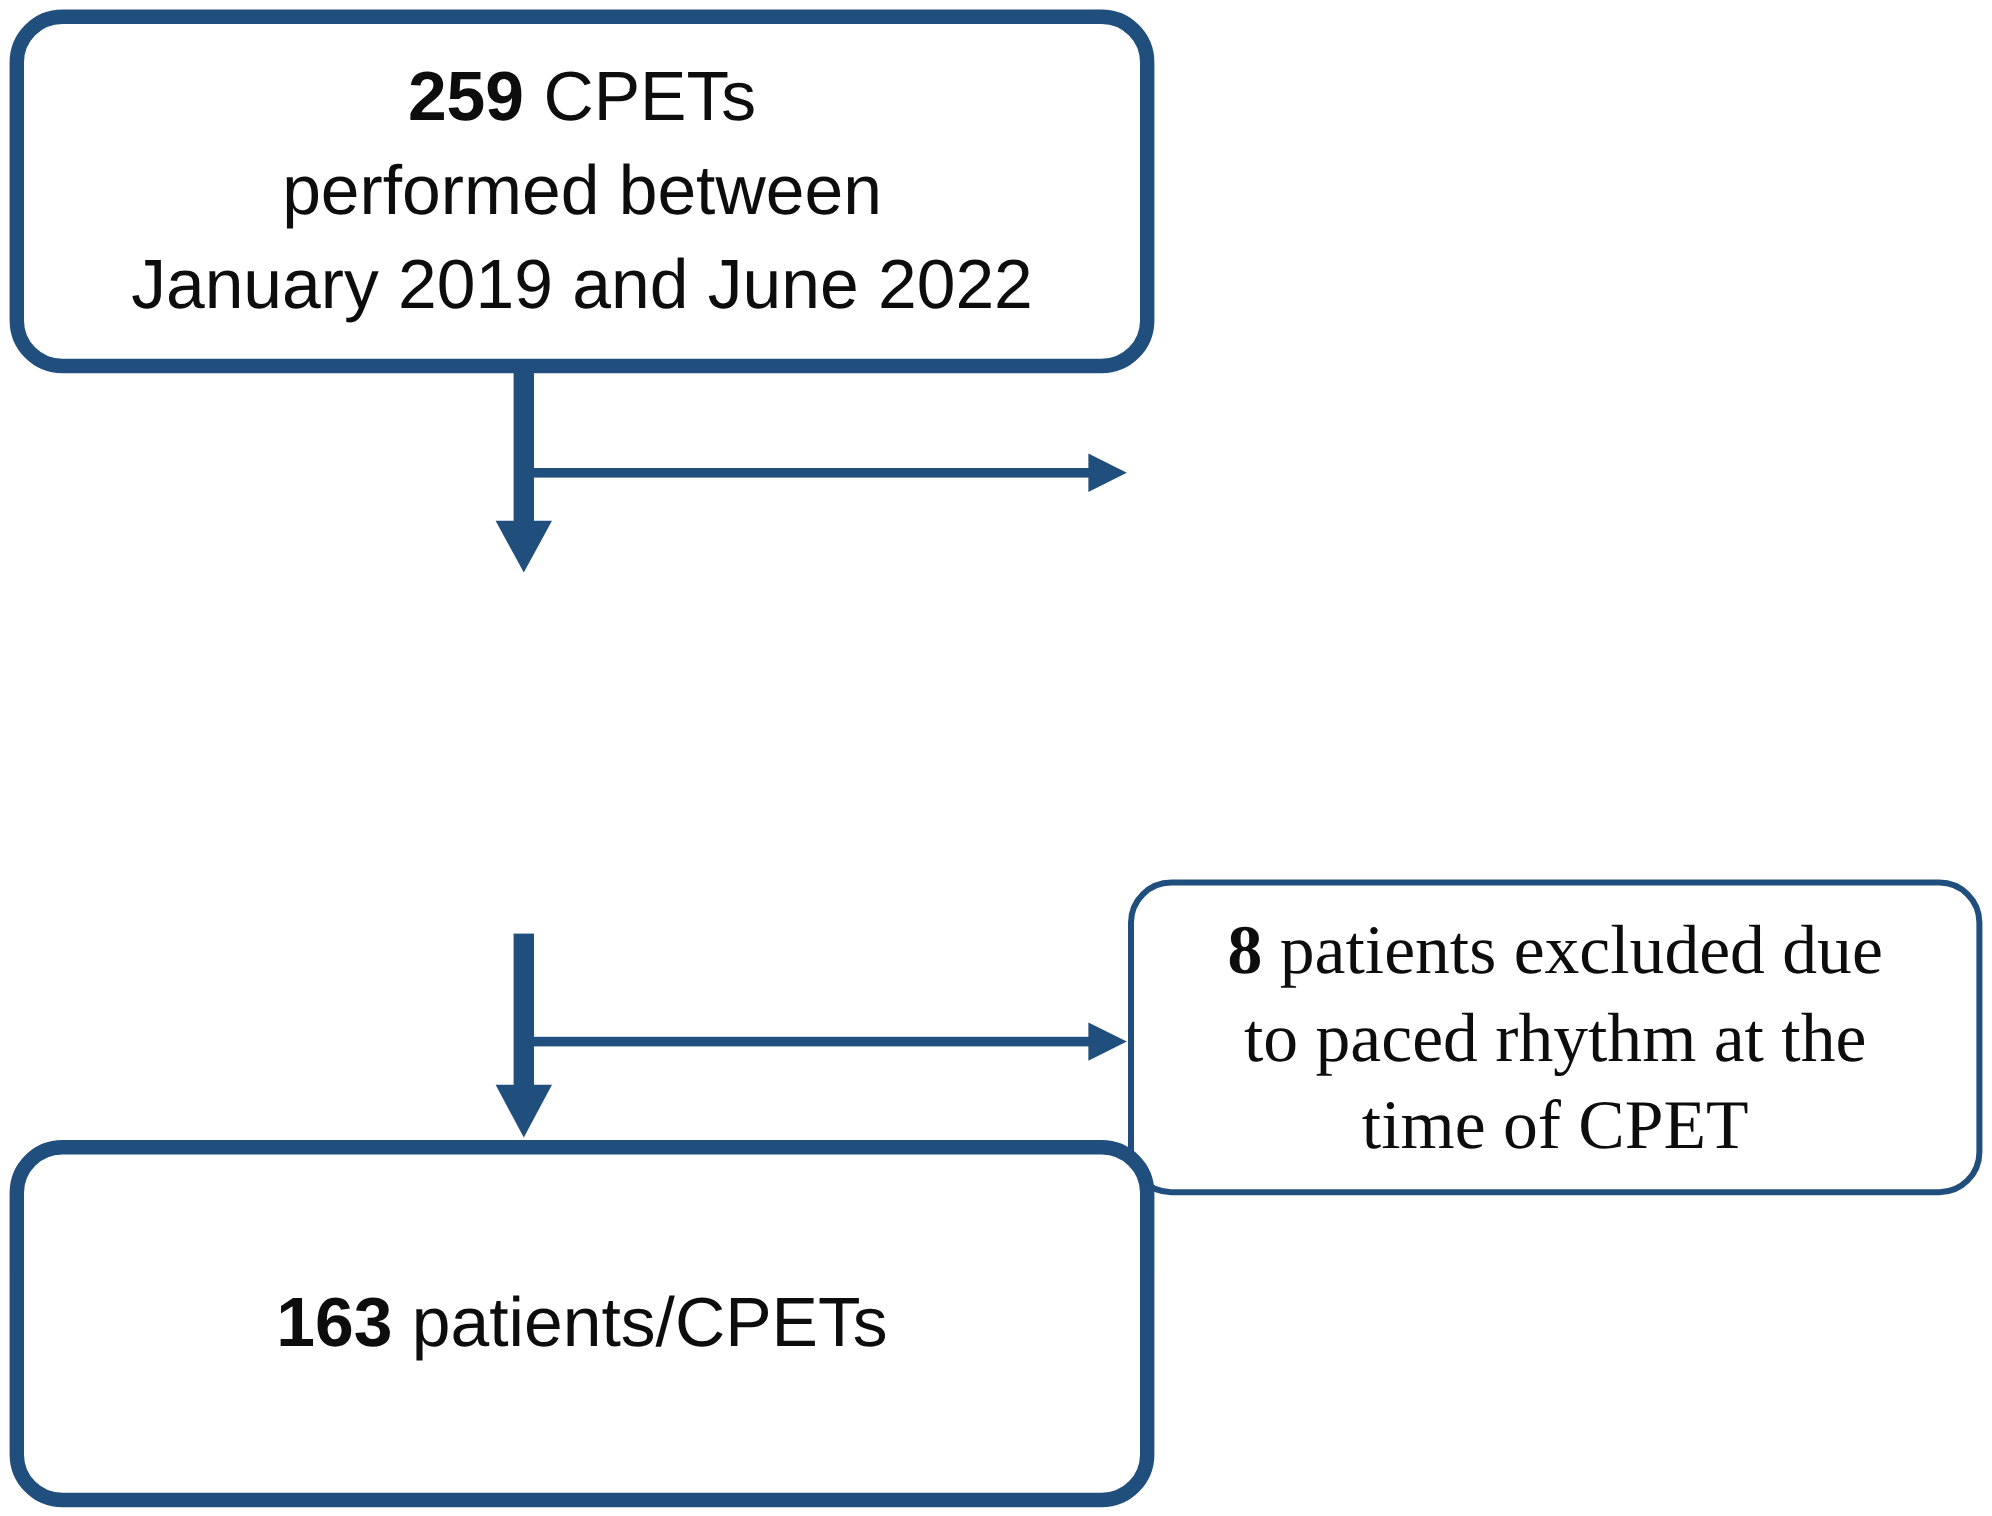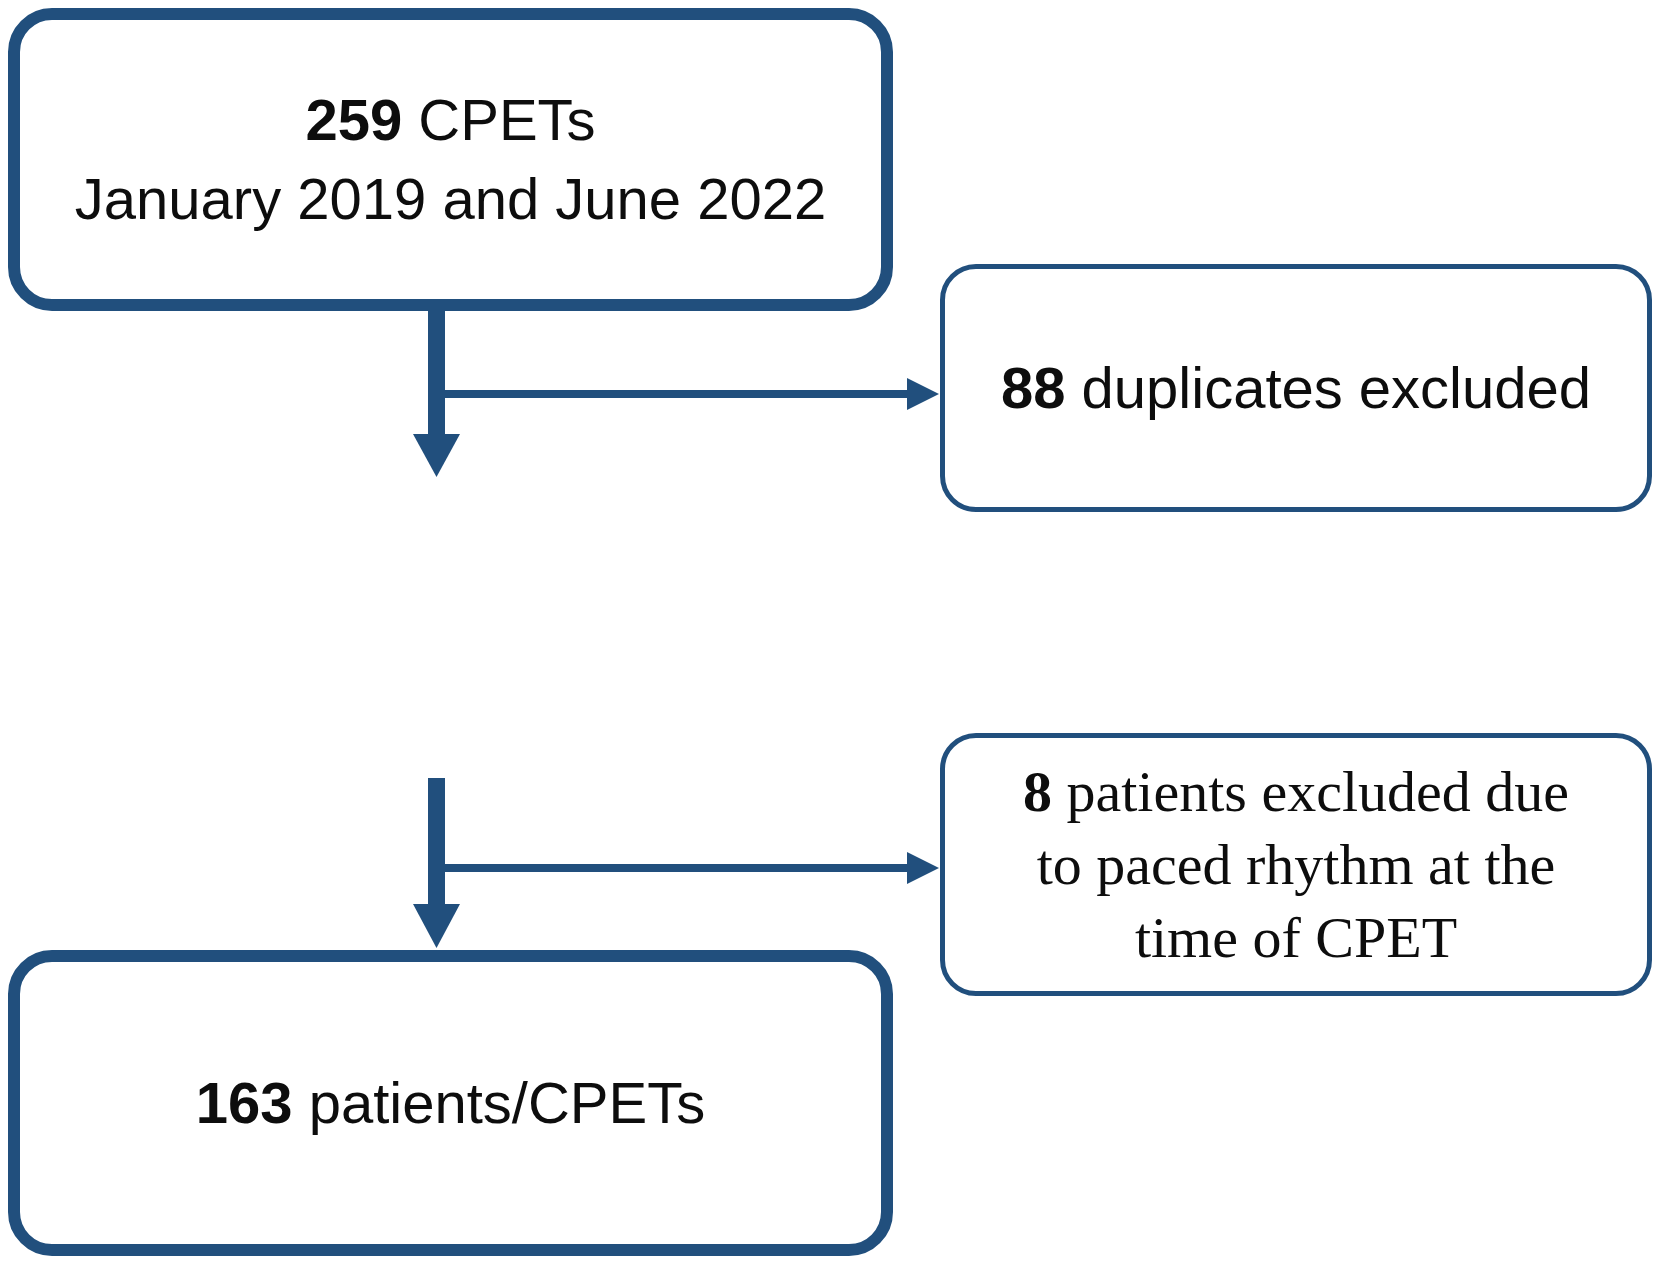--- a/index.html
+++ b/index.html
@@ -26,21 +26,21 @@
     display:flex;flex-direction:column;
     justify-content:center;align-items:center;
     text-align:center;
     font-size:58px;
     line-height:1.35;
     padding:0 14px;
   }
   .main-box{
     border:12px solid var(--accent);
     border-radius:44px;
-    left:8px;width:885px;
+    left:8px;width:954px;
   }
   .side-box{
     border:5px solid var(--accent);
     border-radius:36px;
     left:940px;width:712px;
     line-height:1.26;
   }
   .num{font-weight:700;}
   #box-cpets{top:8px;height:303px;}
   #box-patients{top:475px;height:309px;}
@@ -67,26 +67,24 @@
       <polygon points="413,904 460,904 436.5,948"></polygon>
     </g>
     <g>
       <rect x="445" y="864" width="464" height="8"></rect>
       <polygon points="907,852 907,884 939,868"></polygon>
     </g>
   </svg>
 
   <div id="box-cpets" class="box main-box">
     <div><span class="num">259</span><span> CPETs</span></div>
+    <div>performed between</div>
     <div>January 2019 and June 2022</div>
   </div>
 
-  <div id="box-duplicates" class="box side-box">
-    <div><span class="num">88</span><span> duplicates excluded</span></div>
-  </div>
 
 
   <div id="box-paced" class="box side-box">
     <div><span class="num">8</span><span> patients excluded due</span></div>
     <div>to paced rhythm at the</div>
     <div>time of CPET</div>
   </div>
 
   <div id="box-included" class="box main-box">
     <div><span class="num">163</span><span> patients/CPETs</span></div>

